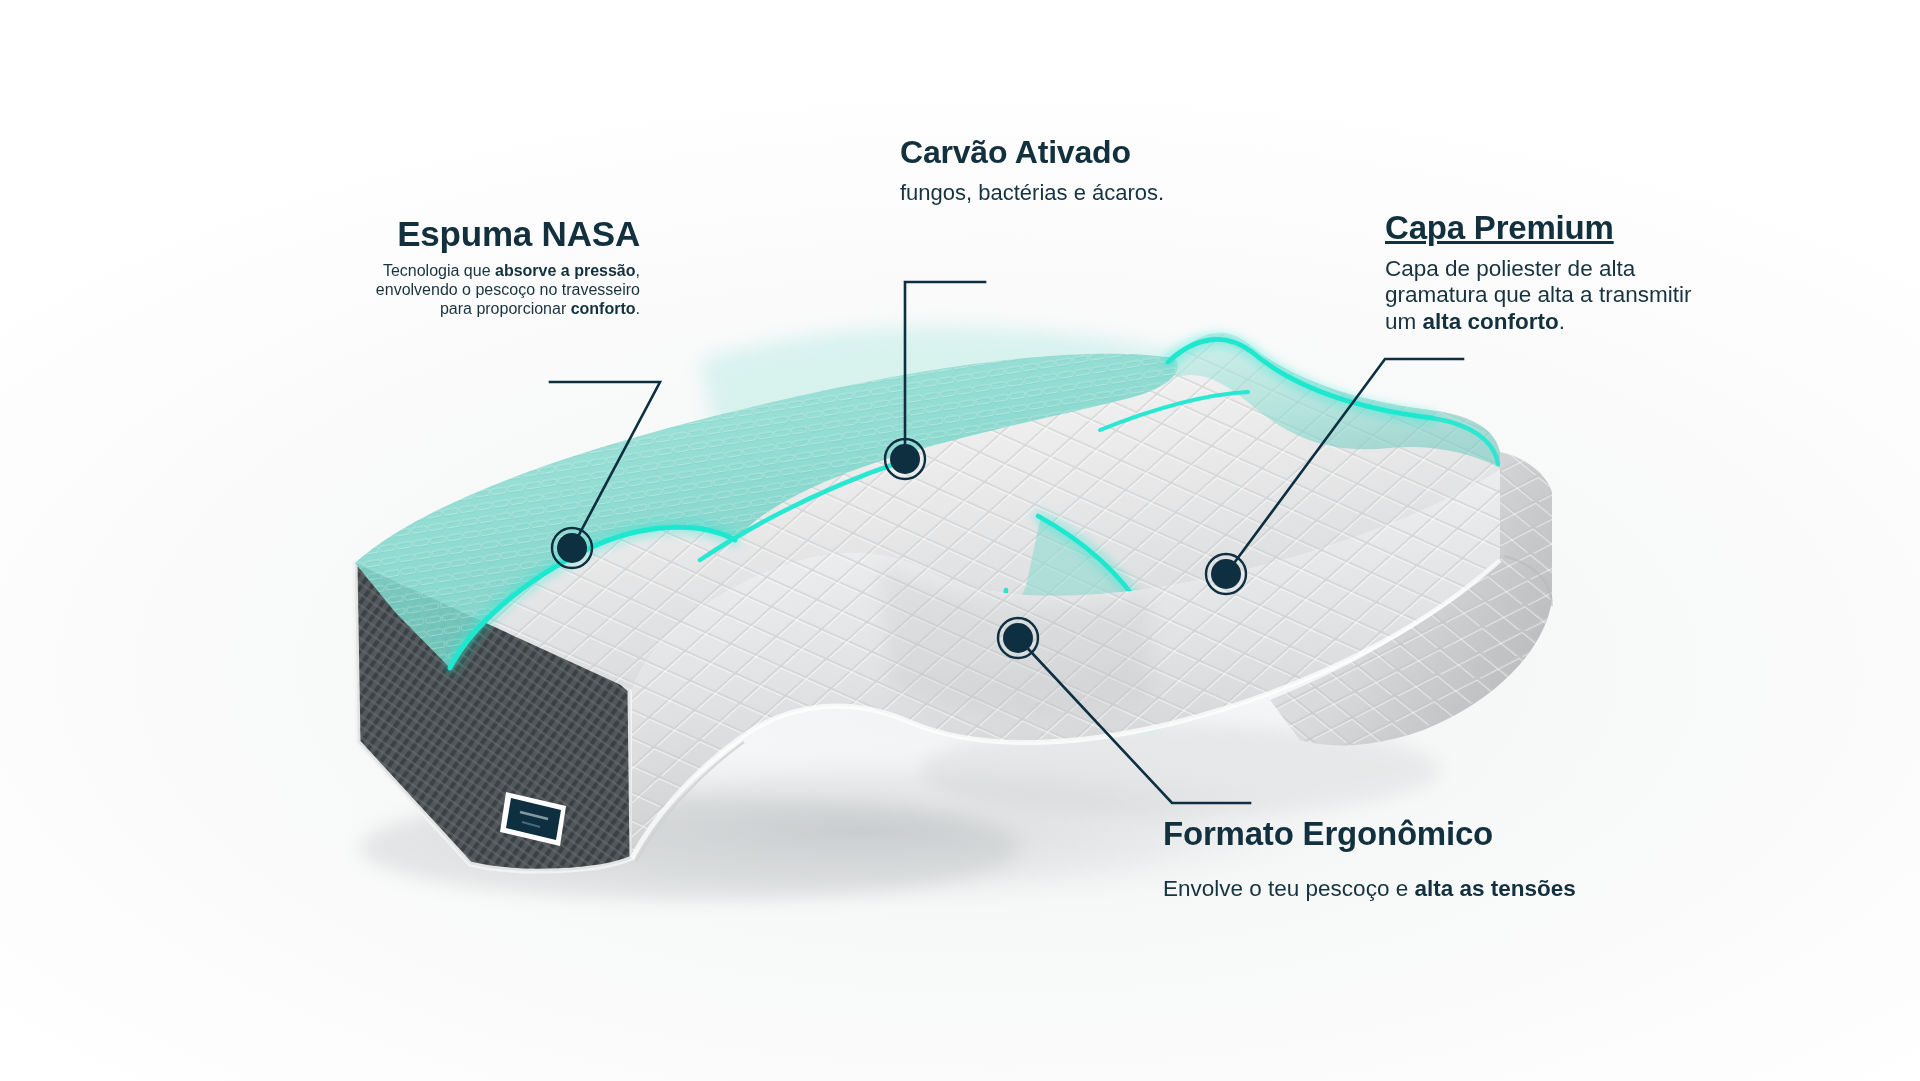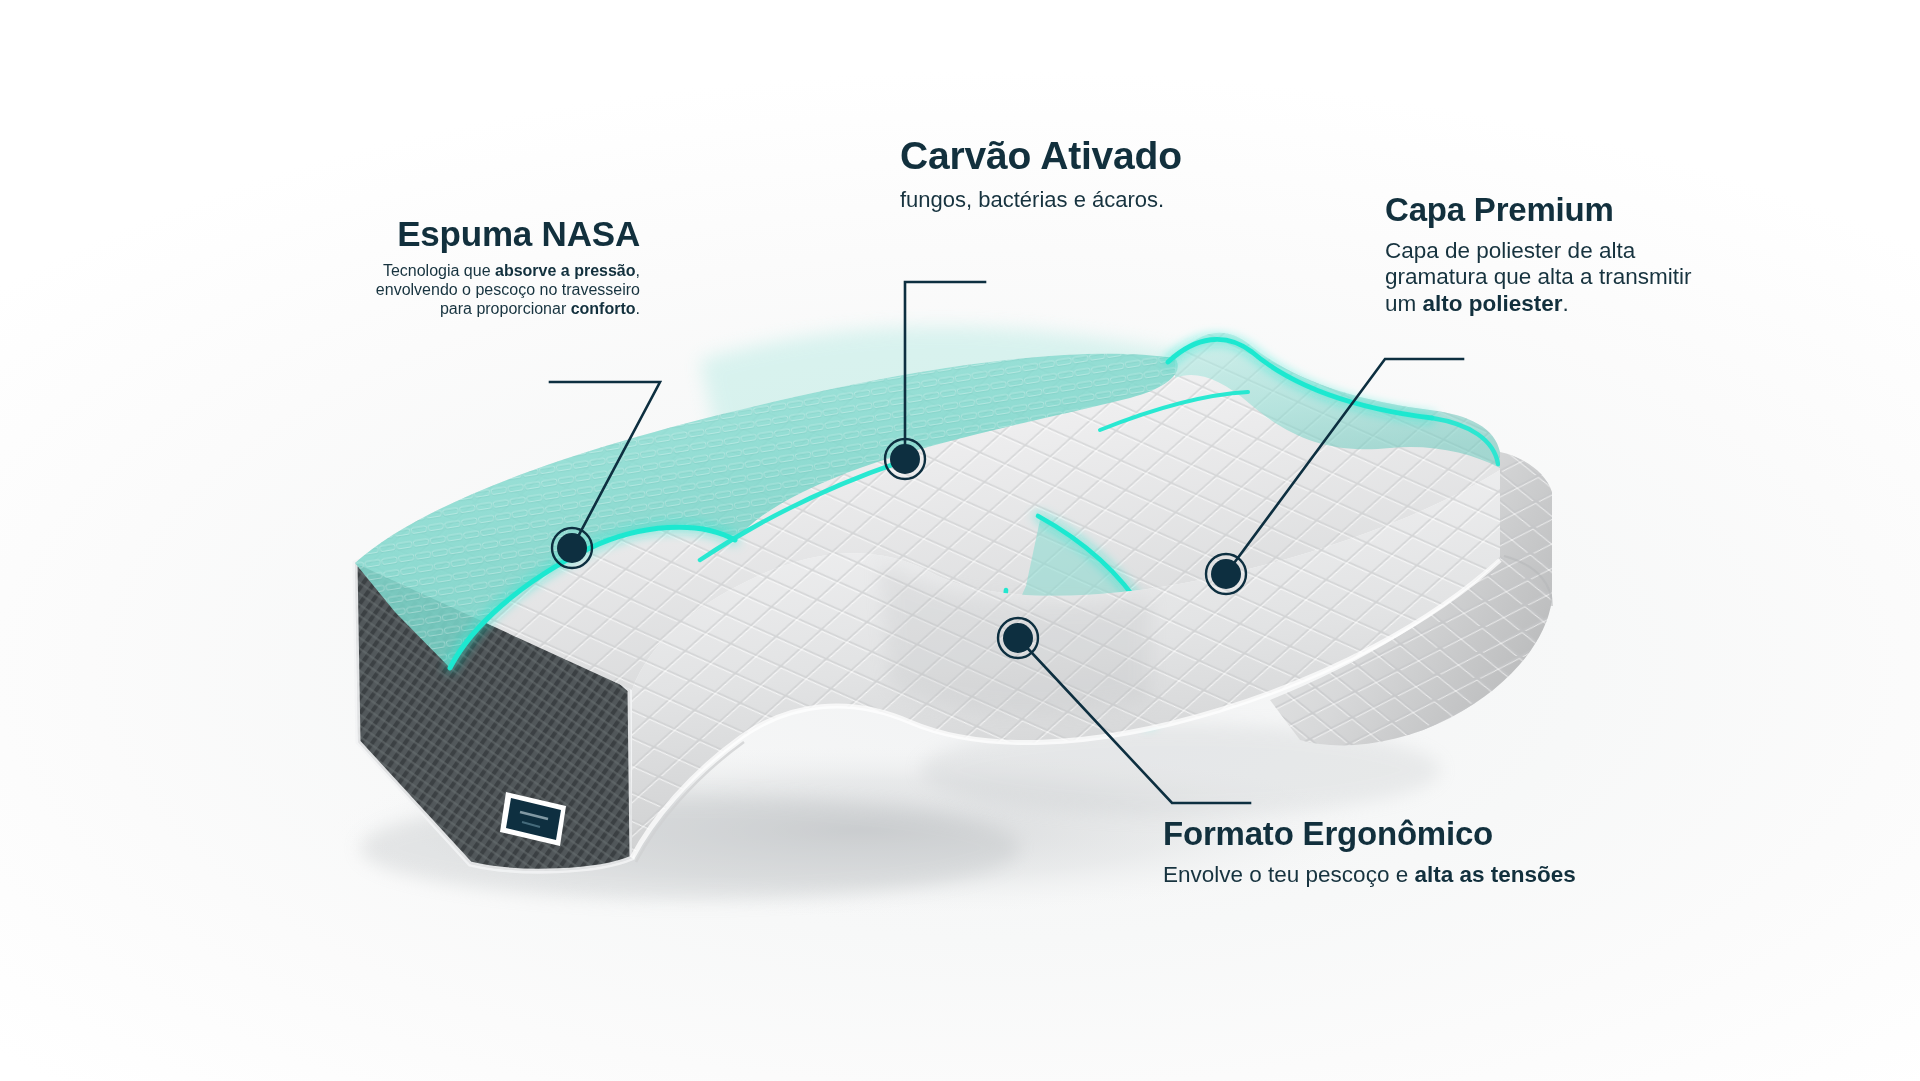--- a/index.html
+++ b/index.html
@@ -35,29 +35,29 @@
     color:#17333f;
     line-height:1.18;
   }
   .callout .c-body b{font-weight:700;color:#12303d;}
 
   #co-espuma{left:100px;top:198px;width:540px;text-align:right;}
   #co-espuma .c-title{font-size:35px;margin:18px 0 9px 0;}
   #co-espuma .c-body{font-size:16px;}
 
   #co-carvao{left:900px;top:136px;width:360px;text-align:left;}
-  #co-carvao .c-title{font-size:39px;margin:0 0 10px 0;}
+  #co-carvao .c-title{font-size:32px;margin:0 0 10px 0;}
   #co-carvao .c-body{font-size:22px;}
 
   #co-capa{left:1385px;top:193px;width:440px;text-align:left;}
-  #co-capa .c-title{font-size:33px;margin:0 0 10px 0;}
+  #co-capa .c-title{font-size:33px;margin:18px 0 10px 0;text-decoration:underline;}
   #co-capa .c-body{font-size:22.5px;}
 
   #co-formato{left:1163px;top:817px;width:570px;text-align:left;}
-  #co-formato .c-title{font-size:33px;margin:0 0 10px 0;}
+  #co-formato .c-title{font-size:33px;margin:0 0 24px 0;}
   #co-formato .c-body{font-size:22.5px;}
 </style>
 </head>
 <body>
 
 <div id="stage">
 
   <svg id="artwork" viewBox="0 0 1920 1081" aria-hidden="true">
     <defs>
 
@@ -323,21 +323,21 @@
     <div class="c-body">
         <div><span>fungos, bactérias e ácaros.</span></div>
       </div>
   </div>
 
   <div class="callout" id="co-capa">
     <div class="c-title">Capa Premium</div>
     <div class="c-body">
         <div><span>Capa de poliester de alta</span></div>
         <div><span>gramatura que alta a transmitir</span></div>
-        <div><span>um </span><b>alto poliester</b><span>.</span></div>
+        <div><span>um </span><b>alta conforto</b><span>.</span></div>
       </div>
   </div>
 
   <div class="callout" id="co-formato">
     <div class="c-title">Formato Ergonômico</div>
     <div class="c-body">
         <div><span>Envolve o teu pescoço e </span><b>alta as tensões</b></div>
       </div>
   </div>
 

